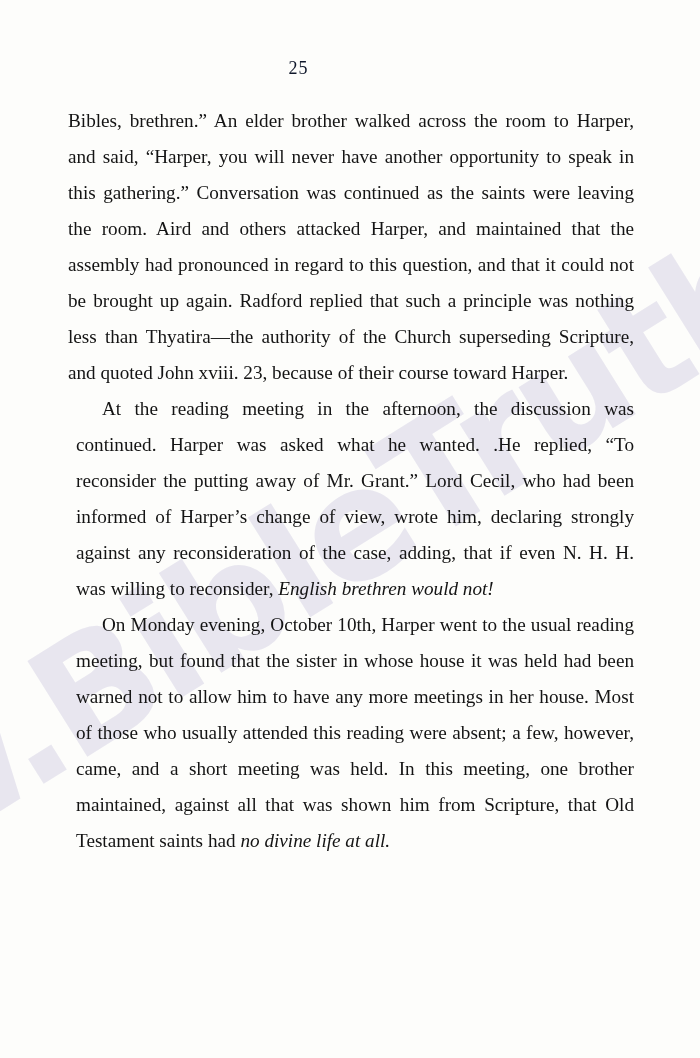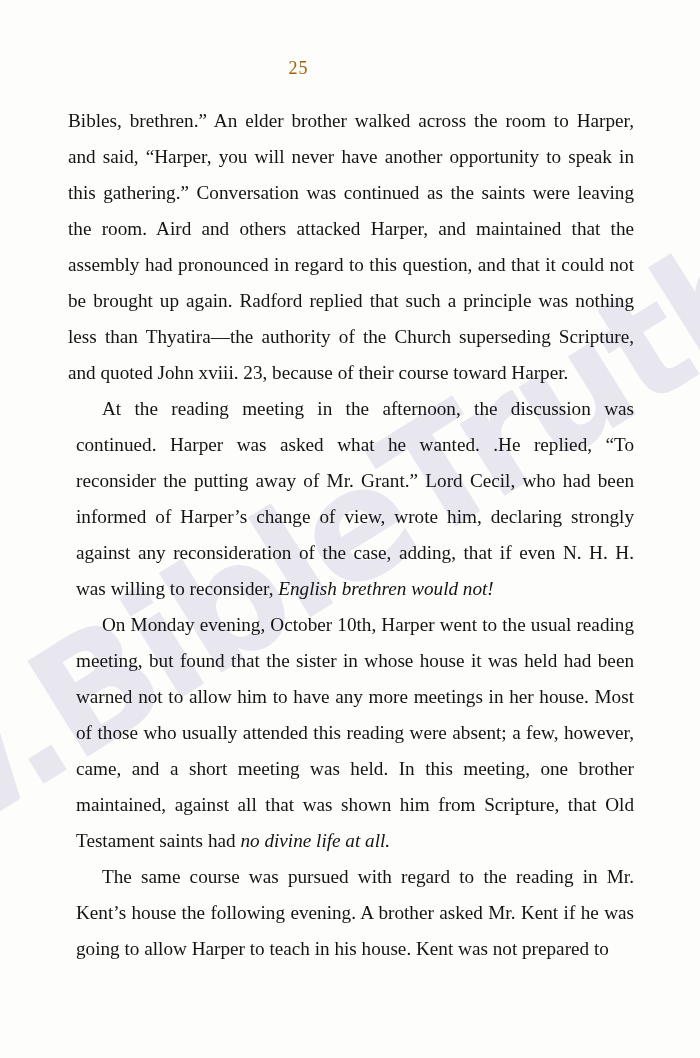--- a/index.html
+++ b/index.html
@@ -46,21 +46,21 @@
     user-select: none;
   }
   .page-number {
     position: absolute;
     top: 58px;
     left: 0;
     width: 597px;
     text-align: center;
     font-size: 18px;
     letter-spacing: 1px;
-    color: #a16207;
+    color: #0f172a;
     z-index: 3;
   }
   .body-text {
     position: absolute;
     top: 103px;
     left: 68px;
     width: 566px;
     z-index: 3;
     color: #141414;
     font-size: 19.2px;
@@ -90,16 +90,15 @@
   <div class="watermark">
     <span class="watermark-text">www.BibleTruth.org</span>
   </div>
 
   <div class="page-number">25</div>
 
   <div class="body-text">
     <p class="para"><span>Bibles, brethren.”  An elder brother walked across the room to Harper, and said, “Harper, you will never have another opportunity to speak in this gathering.” Conversation was continued as the saints were leaving the room.   Aird and others attacked Harper, and maintained that the assembly had pronounced in regard to this question, and that it could not be brought up again.  Radford replied that such a principle was nothing less than Thyatira—the authority of the Church superseding Scripture, and quoted John xviii. 23, because of their course toward Harper.</span></p>
     <p class="para indent"><span>At the reading meeting in the afternoon, the discussion was continued.  Harper was asked what he wanted. .He replied, “To reconsider the putting away of Mr. Grant.”   Lord Cecil, who had been informed of Harper’s change of view, wrote him, declaring strongly against any reconsideration of the case, adding, that if even N. H. H. was willing to reconsider, </span><span class="ital">English brethren would not!</span></p>
     <p class="para indent"><span>On Monday evening, October 10th, Harper went to the usual reading meeting, but found that the sister in whose house it was held had been warned not to allow him to have any more meetings in her house.  Most of those who usually attended this reading were absent; a few, however, came, and a short meeting was held.  In this meeting, one brother maintained, against all that was shown him from Scripture, that Old Testament saints had </span><span class="ital">no divine life at all.</span></p>
-    <p class="para indent"><span>The same course was pursued with regard to the reading in Mr. Kent’s house the following evening.  A brother asked Mr. Kent if he was going to allow Harper to teach in his house.   Kent was not prepared to</span></p>
   </div>
 
 </div>
 
 </body></html>

